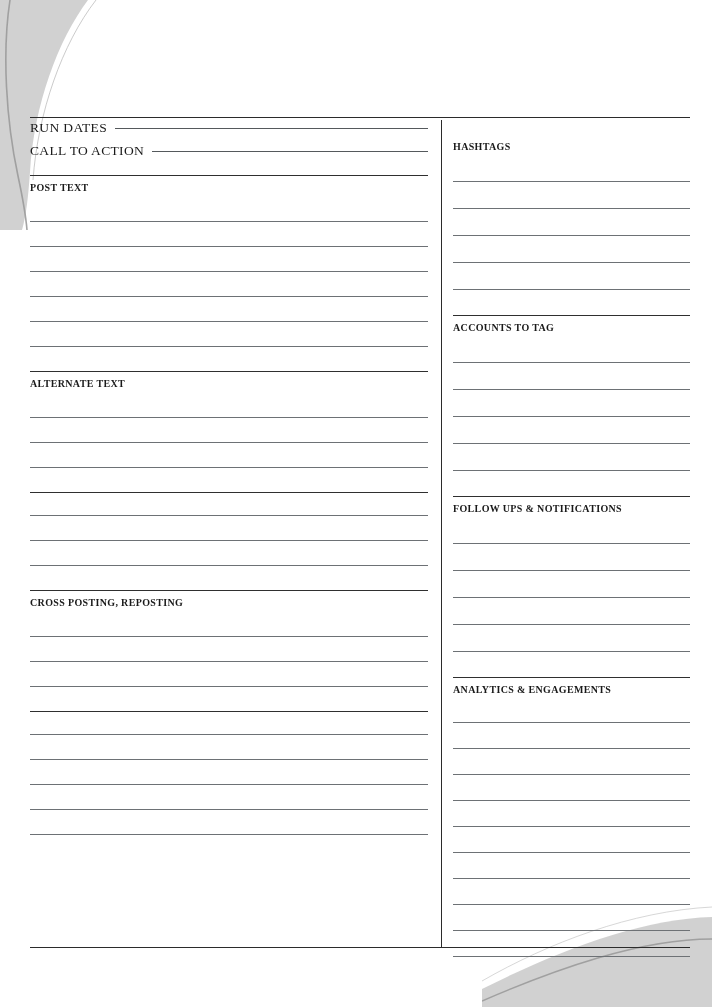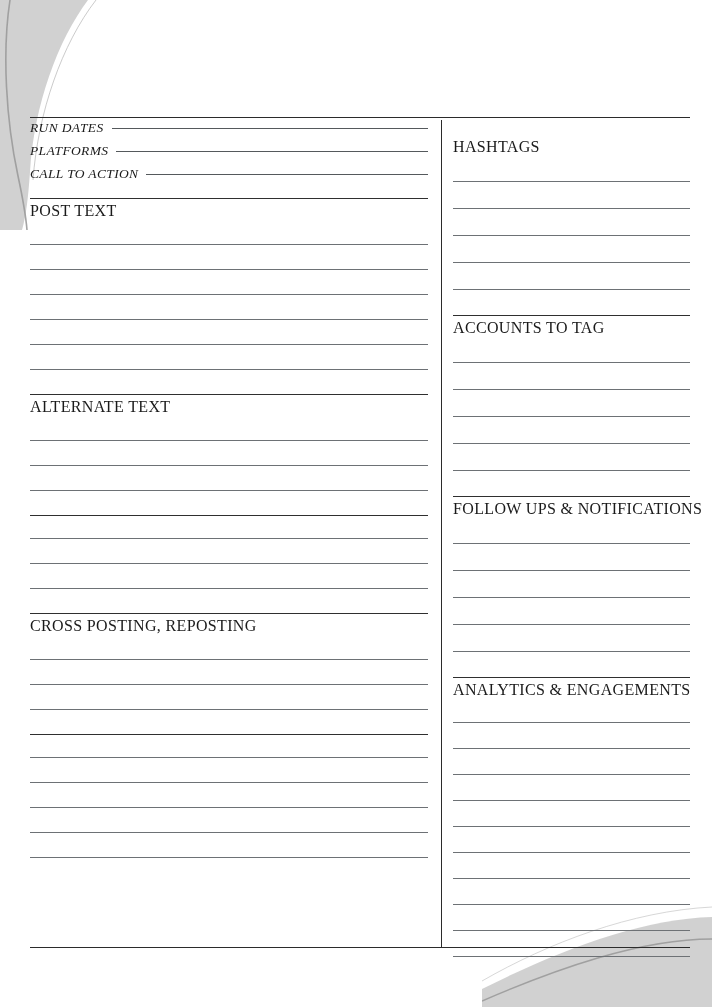--- a/index.html
+++ b/index.html
@@ -67,46 +67,46 @@
     top: 120px;
   }
   .col-left { left: 30px; width: 398px; }
   .col-right { left: 453px; width: 237px; }
 
   
   .field-row {
     display: flex;
     align-items: baseline;
     height: 23px;
-    font-style: italic;
   }
   .field-label {
     font-size: 13.5px;
     color: #1a1a1a;
     letter-spacing: 0.35px;
     white-space: nowrap;
     flex: 0 0 auto;
   }
   .field-fill {
     flex: 1 1 auto;
     margin-left: 8px;
     position: relative;
     top: -3px;
     border-bottom: 1.1px solid #55595c;
   }
 
   
   .sec-head {
-    font-size: 16px;
+    font-size: 10px;
     color: #1a1a1a;
     letter-spacing: 0.35px;
     white-space: nowrap;
     padding-top: 3px;
     padding-bottom: 2px;
     line-height: 18px;
+    font-weight: bold;
   }
 
   
   .sep {
     height: 0;
     border-top: 1.5px solid #2f2f2f;
     margin-top: 4px;
   }
 
   
@@ -138,24 +138,20 @@
   <div class="divider"></div>
   <div class="rule-bottom"></div>
 
   <div class="col col-left">
 
     <div class="field-row">
       <span class="field-label">RUN DATES</span>
       <span class="field-fill"></span>
     </div>
     <div class="field-row">
-      <span class="field-label">PLATFORMS</span>
-      <span class="field-fill"></span>
-    </div>
-    <div class="field-row">
       <span class="field-label">CALL TO ACTION</span>
       <span class="field-fill"></span>
     </div>
 
     <div class="sep" style="margin-top:9px;"></div>
     <div class="sec-head">POST TEXT</div>
     <div class="lines">
       <div class="wline" style="margin-top:22px;"></div>
       <div class="wline" style="margin-top:24px;"></div>
       <div class="wline" style="margin-top:24px;"></div>

